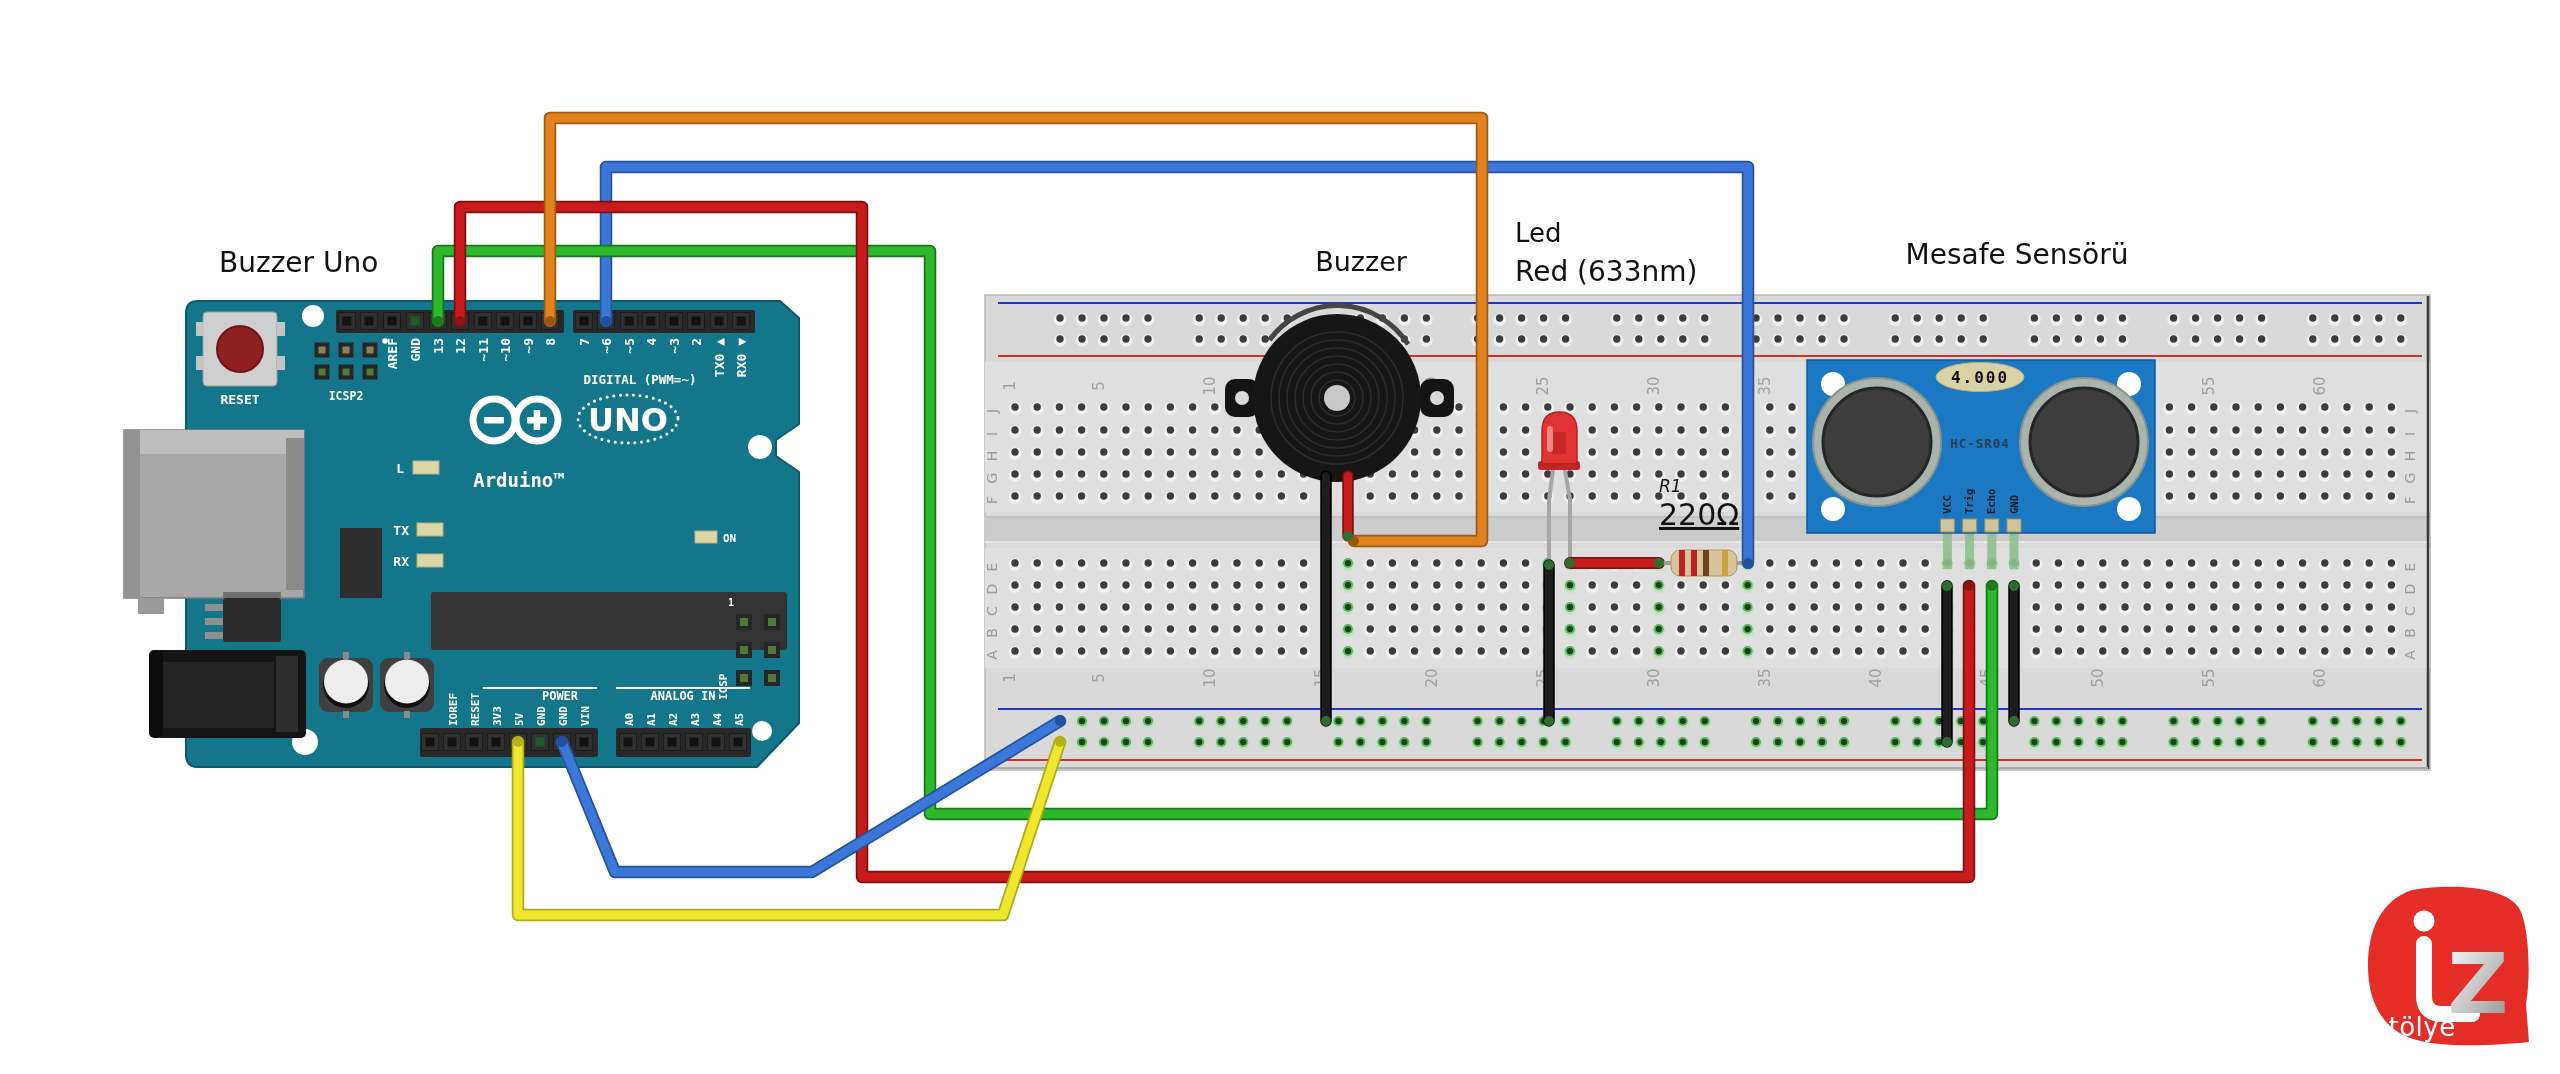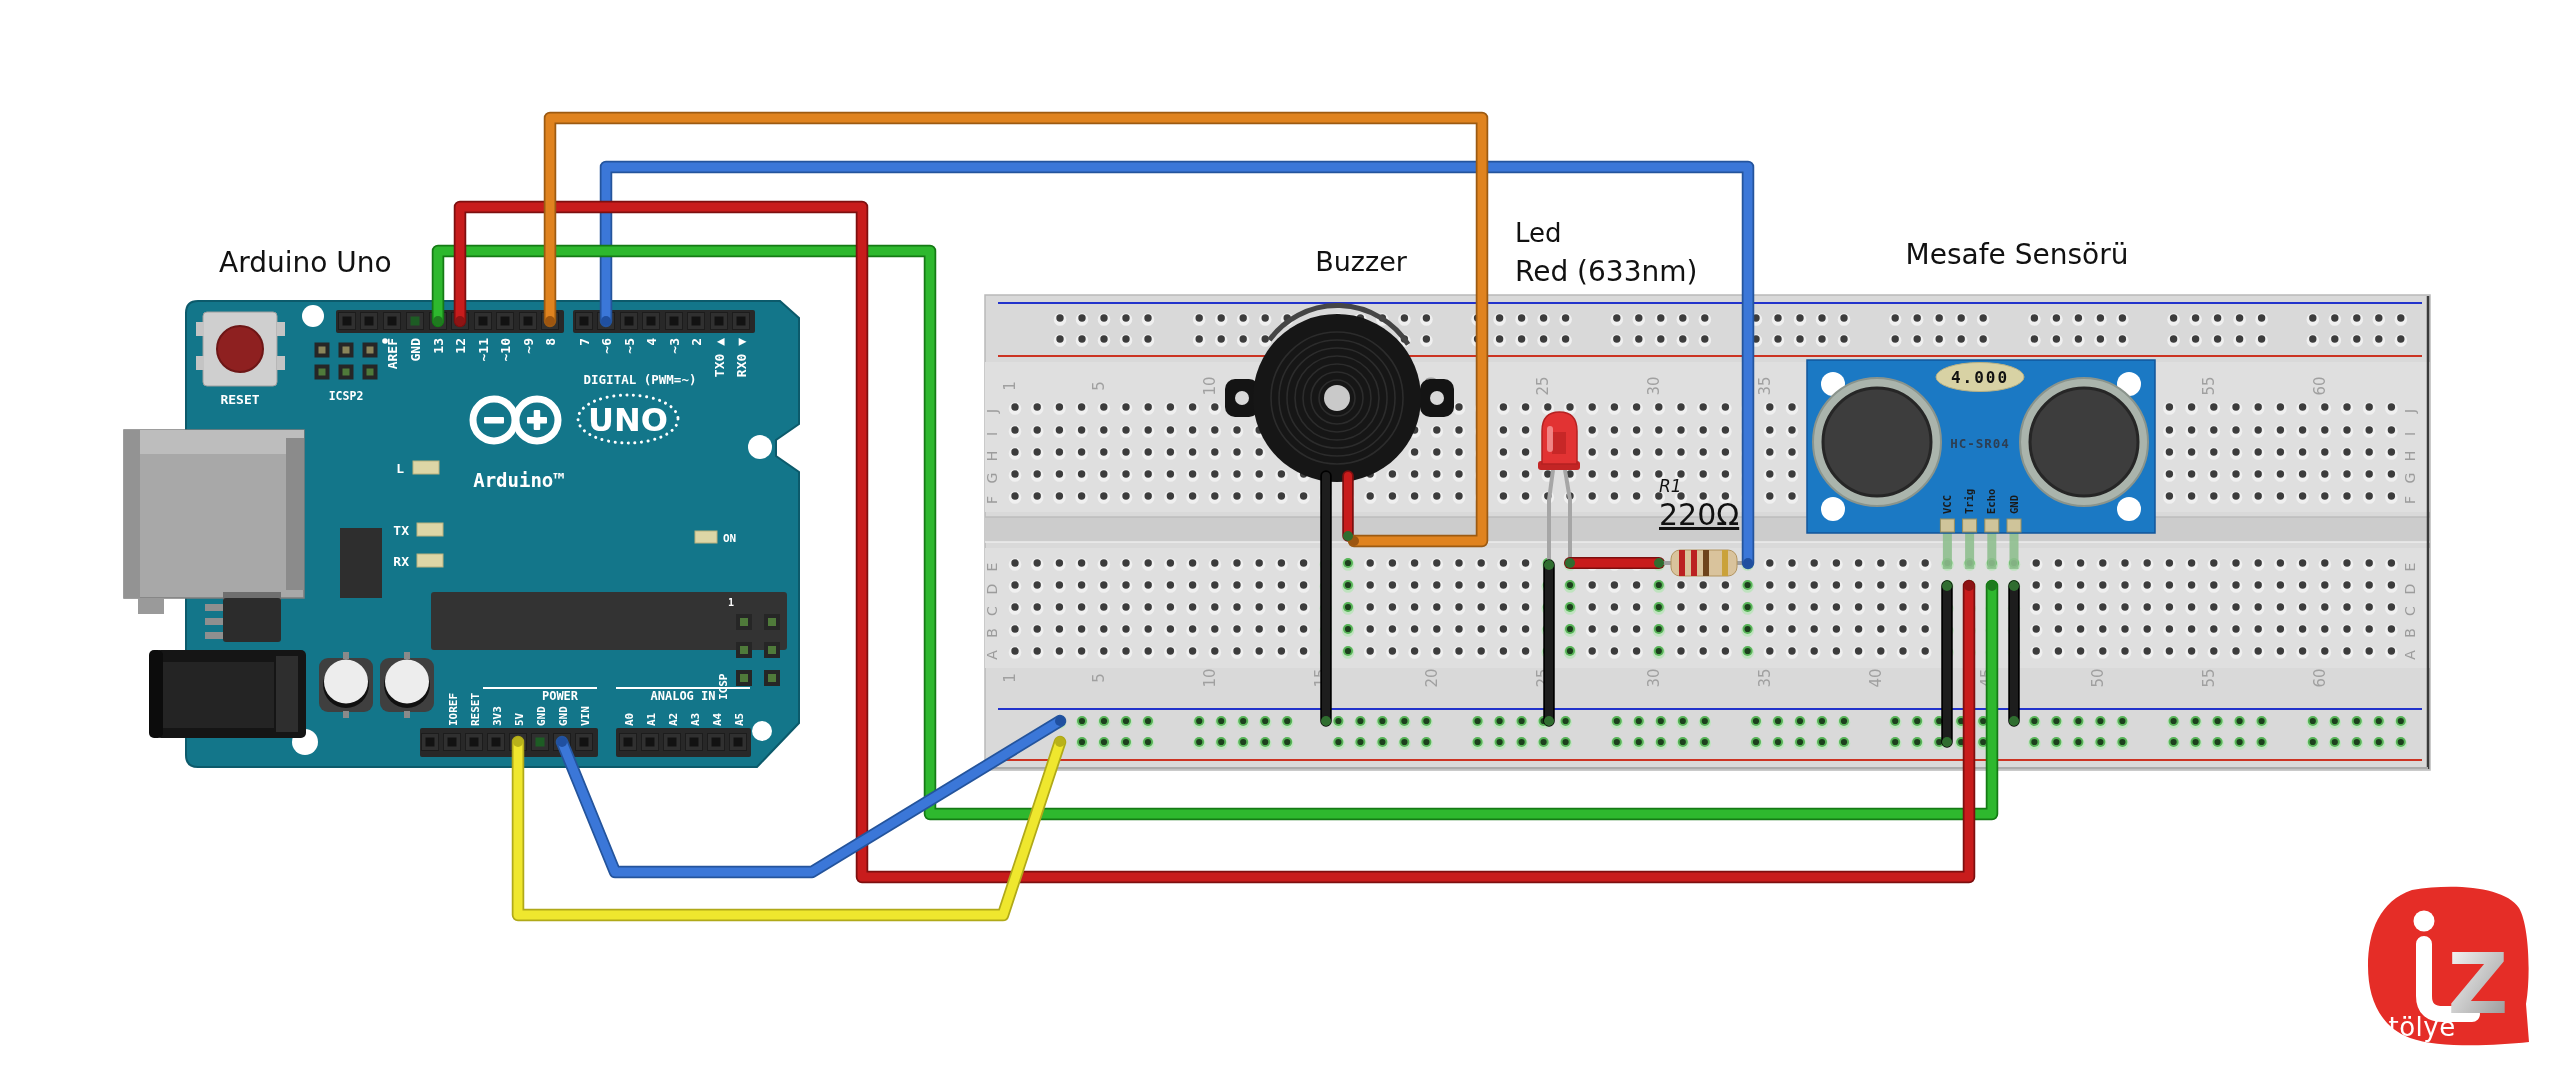--- a/index.html
+++ b/index.html
@@ -2238,21 +2238,21 @@
         <text x="2478" y="1013" fill="url(#zg)" font-size="84" font-family="&quot;DejaVu Sans&quot;,sans-serif" font-weight="800" text-anchor="middle" font-style="normal">Z</text>
       </g>
       <defs>
         <linearGradient id="zg" x1="0" y1="0" x2="1" y2="1">
           <stop offset="0%" stop-color="#ffffff"></stop>
           <stop offset="100%" stop-color="#8f8f8f"></stop>
         </linearGradient>
       </defs>
     </svg>
 
-  <div class="biglabel" style="left:219px;top:248px;font-size:28px;">Arduino Uno</div>
+  <div class="biglabel" style="left:219px;top:248px;font-size:28px;">Buzzer Uno</div>
   <div class="biglabel center" style="left:1337px;top:247px;">Buzzer</div>
   <div class="biglabel" style="left:1515px;top:219px;font-size:26px;">Led</div>
   <div class="biglabel" style="left:1515px;top:257px;font-size:28px;">Red (633nm)</div>
   <div class="biglabel" style="left:1659px;top:472px;font-size:17px;font-style:italic;">R1</div>
   <div class="biglabel" style="left:1659px;top:500px;font-size:30px;text-decoration:underline;">220Ω</div>
   <div class="biglabel center" style="left:1993px;top:240px;font-size:28px;">Mesafe Sensörü</div>
 
   <div id="logo-word">atölye</div>
 </div>
 

